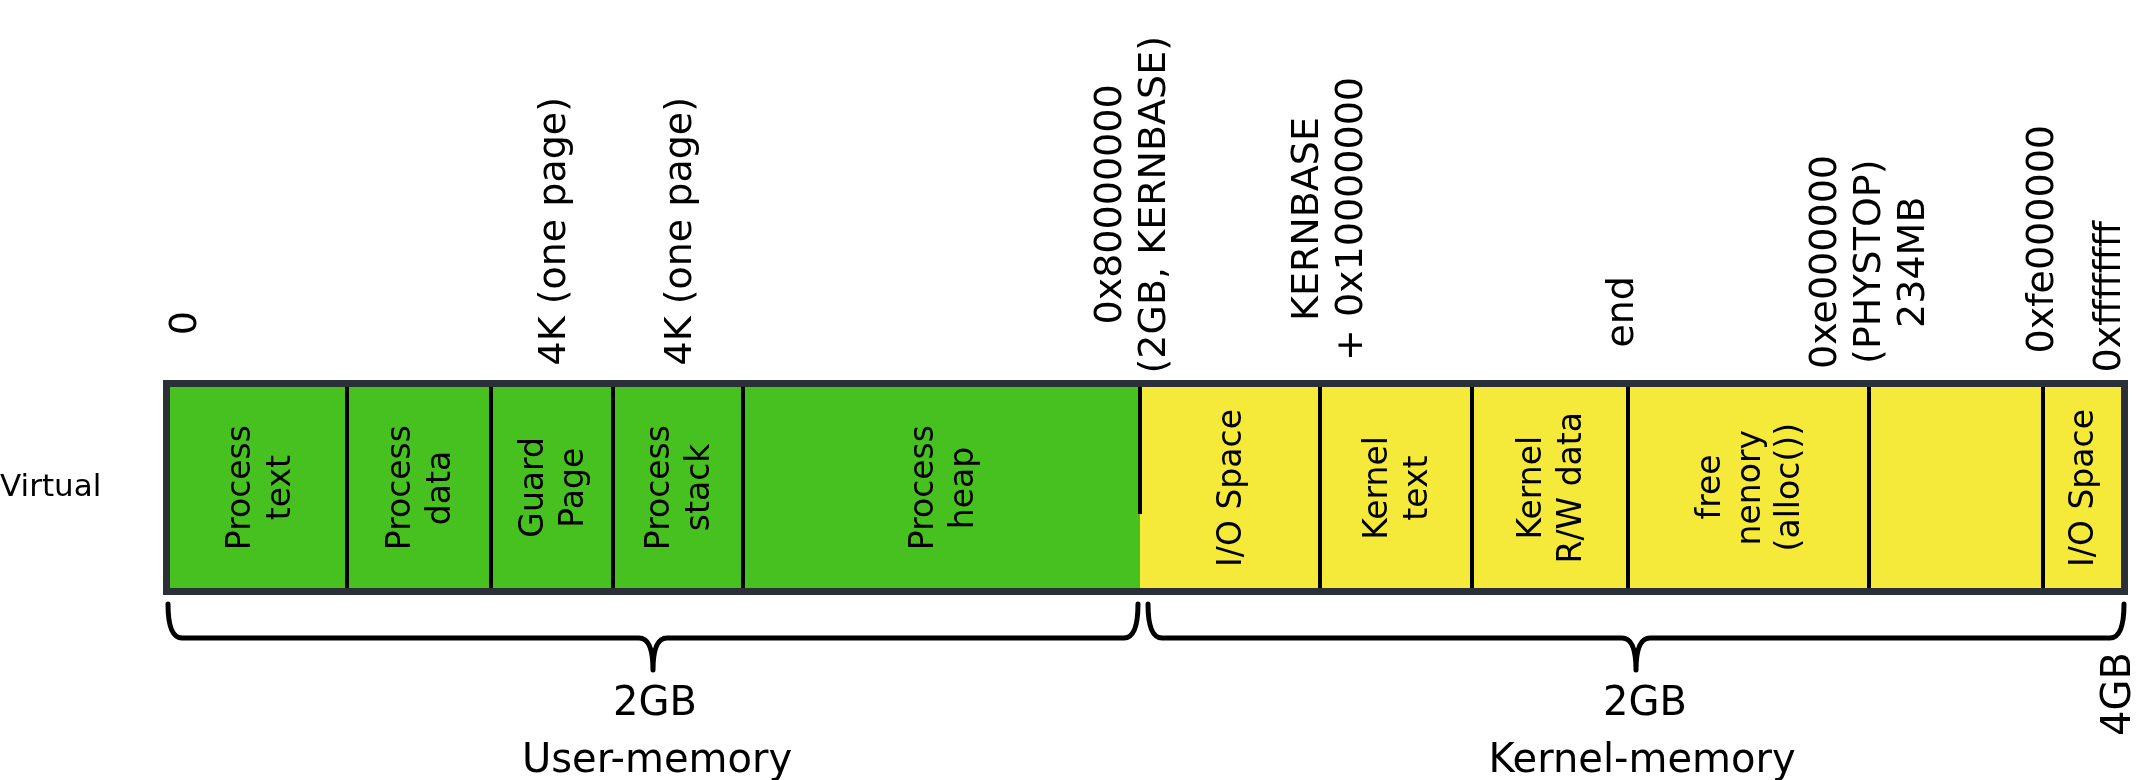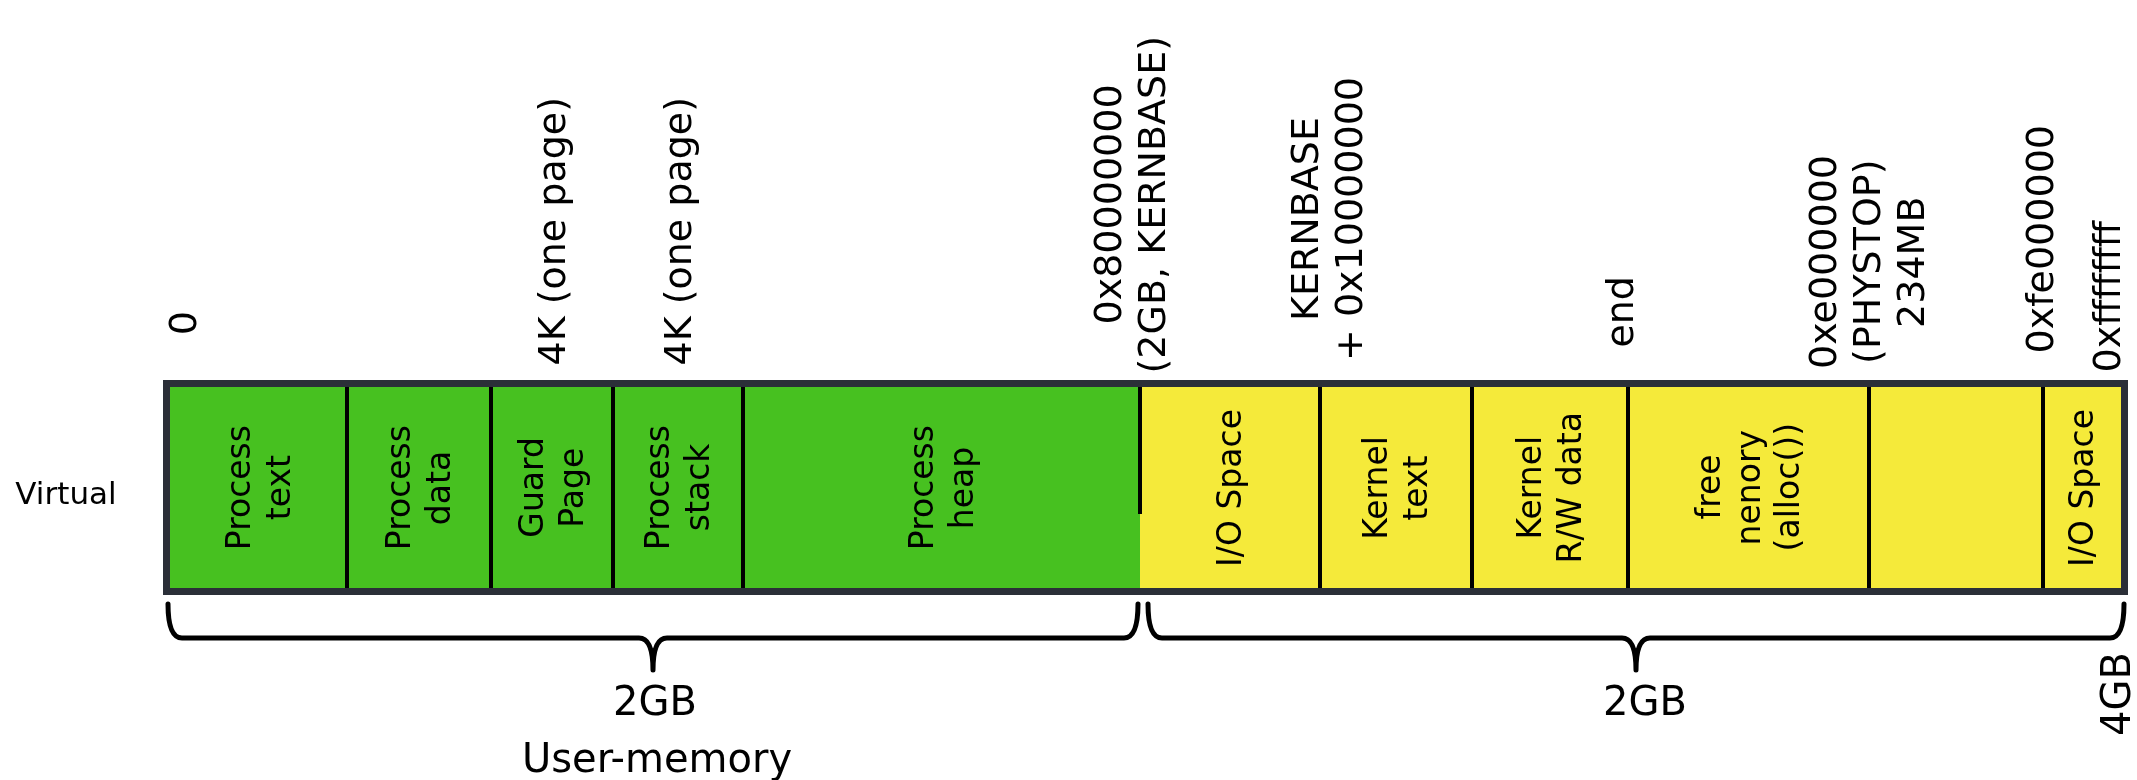--- a/index.html
+++ b/index.html
@@ -23,21 +23,21 @@
     text-align:center;font-size:33px;line-height:1.2;white-space:nowrap;
   }
   
   .toplabel{
     position:absolute;writing-mode:vertical-rl;
     transform:translateX(-50%) rotate(180deg);
     text-align:center;font-size:38px;line-height:1.16;white-space:nowrap;
   }
   
   .caption{position:absolute;transform:translateX(-50%);font-size:40px;white-space:nowrap;}
-  #virtual-label{position:absolute;left:0px;top:467px;width:132px;text-align:center;font-size:31px;margin-top:8px;}
+  #virtual-label{position:absolute;left:0px;top:467px;width:132px;font-size:31px;}
   #total-label{
     position:absolute;left:2116px;bottom:44px;
     writing-mode:vertical-rl;transform:translateX(-50%) rotate(180deg);
     font-size:40px;white-space:nowrap;
   }
   #braces{position:absolute;left:0;top:0;pointer-events:none;}
 </style>
 </head>
 <body>
 
@@ -154,15 +154,16 @@
   </div>
 
   <svg id="braces" width="2137" height="780" viewBox="0 0 2137 780">
     <path d="M 168 604 Q 168 638 182 638 L 639 638 Q 653 638 653 670 Q 653 638 667 638 L 1124 638 Q 1138 638 1138 604" fill="none" stroke="#000" stroke-width="5" stroke-linecap="round" stroke-linejoin="round"></path>
     <path d="M 1148 604 Q 1148 638 1162 638 L 1622 638 Q 1636 638 1636 670 Q 1636 638 1650 638 L 2110 638 Q 2124 638 2124 604" fill="none" stroke="#000" stroke-width="5" stroke-linecap="round" stroke-linejoin="round"></path>
   </svg>
 
   <div class="caption" style="left:655px;top:678px;">2GB</div>
   <div class="caption" style="left:657px;top:735px;">User-memory</div>
   <div class="caption" style="left:1645px;top:678px;">2GB</div>
+  <div class="caption" style="left:1642px;top:735px;">Kernel-memory</div>
   <div id="total-label">4GB</div>
 
 </div>
 
 </body></html>

